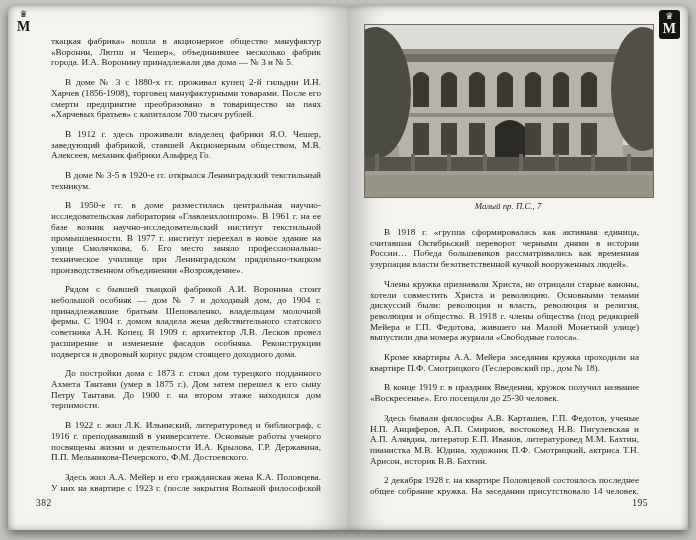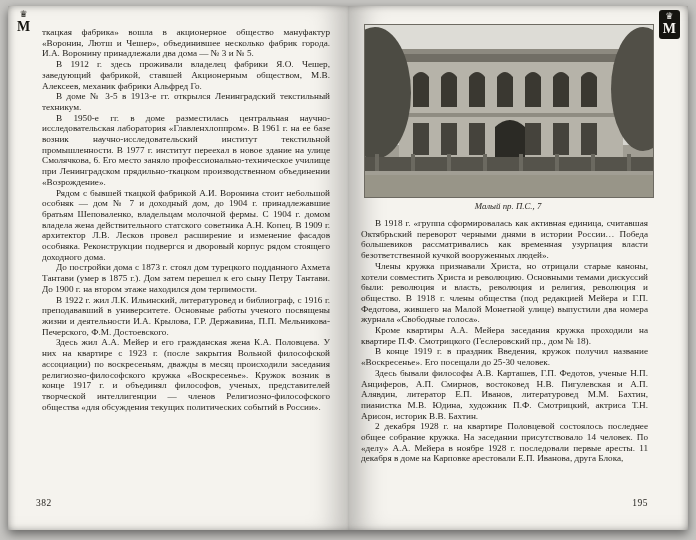--- a/index.html
+++ b/index.html
@@ -35,21 +35,21 @@
   }
   .badge .crown{font-size:9px;line-height:9px;}
   .badge .letter{font-size:14px;font-weight:bold;line-height:15px;}
   .badge.bl{left:9px;color:#15140f;}
   .badge.br{right:8px;background:#15140f;color:#f6f4ef;
     padding:2px 4px 3px;border-radius:3px;}
   .textblock{position:absolute;overflow:hidden;
     font-size:9.2px;line-height:10.7px;text-align:justify;}
   .lt{left:34px;right:18px;top:21px;bottom:38px;}
   .rt{left:13px;right:40px;top:212px;bottom:32px;}
-  .textblock p{margin:0;text-indent:14px;}
+  .textblock p{margin:9px;text-indent:14px;}
   .textblock p.noindent{text-indent:0;}
   .pagenum{position:absolute;bottom:22px;font-size:9.5px;letter-spacing:.5px;}
   .pn-left{left:28px;}
   .pn-right{right:40px;}
   figure.photo{margin:18px 36px 15px 16px;padding:0;}
   figure.photo svg{display:block;border:1px solid #6d6a62;background:#d6d5cf;}
   figure.photo figcaption{
     font-style:italic;font-size:8.8px;text-align:center;margin-top:3px;
   }
 </style>
@@ -59,22 +59,23 @@
 <div class="spread">
 
   <div class="page left">
     <div class="badge bl">
       <span class="crown">♛</span>
       <span class="letter">М</span>
     </div>
 
     <div class="textblock lt">
       <p class="noindent">ткацкая фабрика» вошла в акционерное общество мануфактур «Воронин, Лютш и Чешер», объединившее несколько фабрик города. И.А. Воронину принадлежали два дома — № 3 и № 5.</p>
+      <p>В доме № 3 с 1880-х гг. проживал купец 2-й гильдии И.Н. Харчев (1856-1908), торговец мануфактурными товарами. После его смерти предприятие преобразовано в товарищество на паях «Харчевых братьев» с капиталом 700 тысяч рублей.</p>
       <p>В 1912 г. здесь проживали владелец фабрики Я.О. Чешер, заведующий фабрикой, ставшей Акционерным обществом, М.В. Алексеев, механик фабрики Альфред Го.</p>
-      <p>В доме № 3-5 в 1913-е гг. открылся Ленинградский текстильный техникум.</p>
+      <p>В доме № 3-5 в 1920-е гг. открылся Ленинградский текстильный техникум.</p>
       <p>В 1950-е гг. в доме разместилась центральная научно-исследовательская лаборатория «Главленхлоппром». В 1961 г. на ее базе возник научно-исследовательский институт текстильной промышленности. В 1977 г. институт переехал в новое здание на улице Смолячкова, 6. Его место заняло профессионально-техническое училище при Ленинградском прядильно-ткацком производственном объединении «Возрождение».</p>
       <p>Рядом с бывшей ткацкой фабрикой А.И. Воронина стоит небольшой особняк — дом № 7 и доходный дом, до 1904 г. принадлежавшие братьям Шеповаленко, владельцам молочной фермы. С 1904 г. домом владела жена действительного статского советника А.Н. Копец. В 1909 г. архитектор Л.В. Лесков провел расширение и изменение фасадов особняка. Реконструкции подвергся и дворовый корпус рядом стоящего доходного дома.</p>
       <p>До постройки дома с 1873 г. стоял дом турецкого подданного Ахмета Тантави (умер в 1875 г.). Дом затем перешел к его сыну Петру Тантави. До 1900 г. на втором этаже находился дом терпимости.</p>
       <p>В 1922 г. жил Л.К. Ильинский, литературовед и библиограф, с 1916 г. преподававший в университете. Основные работы ученого посвящены жизни и деятельности И.А. Крылова, Г.Р. Державина, П.П. Мельникова-Печерского, Ф.М. Достоевского.</p>
       <p>Здесь жил А.А. Мейер и его гражданская жена К.А. Половцева. У них на квартире с 1923 г. (после закрытия Вольной философской ассоциации) по воскресеньям, дважды в месяц происходили заседания религиозно-философского кружка «Воскресенье». Кружок возник в конце 1917 г. и объединял философов, ученых, представителей творческой интеллигенции — членов Религиозно-философского общества «для обсуждения текущих политических событий в России».</p>
     </div>
 
     <div class="pagenum pn-left">382</div>
   </div>
 

